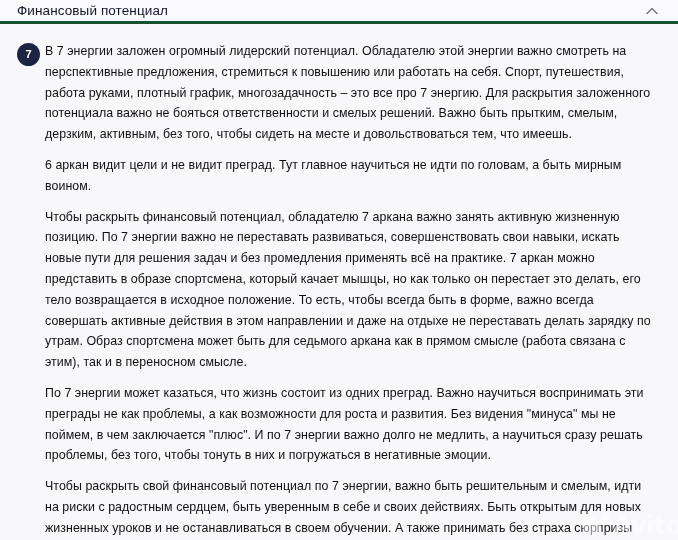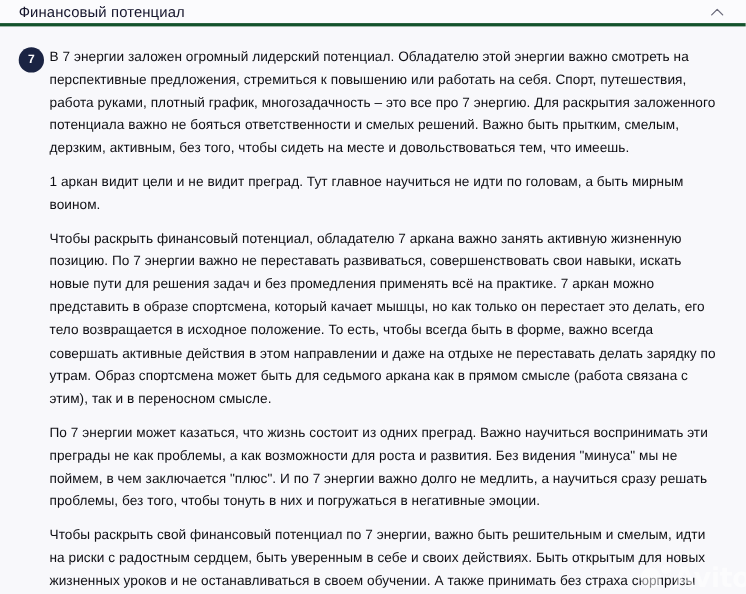--- a/index.html
+++ b/index.html
@@ -138,21 +138,21 @@
     </span>
   </div>
 
   <div class="panel-body">
     <div class="arcana-row">
 
       <div class="arcana-badge">7</div>
 
       <div class="article">
         <p>В 7 энергии заложен огромный лидерский потенциал. Обладателю этой энергии важно смотреть на перспективные предложения, стремиться к повышению или работать на себя. Спорт, путешествия, работа руками, плотный график, многозадачность – это все про 7 энергию. Для раскрытия заложенного потенциала важно не бояться ответственности и смелых решений. Важно быть прытким, смелым, дерзким, активным, без того, чтобы сидеть на месте и довольствоваться тем, что имеешь.</p>
-        <p>1 аркан видит цели и не видит преград. Тут главное научиться не идти по головам, а быть мирным воином.</p>
+        <p>6 аркан видит цели и не видит преград. Тут главное научиться не идти по головам, а быть мирным воином.</p>
         <p>Чтобы раскрыть финансовый потенциал, обладателю 7 аркана важно занять активную жизненную позицию. По 7 энергии важно не переставать развиваться, совершенствовать свои навыки, искать новые пути для решения задач и без промедления применять всё на практике. 7 аркан можно представить в образе спортсмена, который качает мышцы, но как только он перестает это делать, его тело возвращается в исходное положение. То есть, чтобы всегда быть в форме, важно всегда совершать активные действия в этом направлении и даже на отдыхе не переставать делать зарядку по утрам. Образ спортсмена может быть для седьмого аркана как в прямом смысле (работа связана с этим), так и в переносном смысле.</p>
         <p>По 7 энергии может казаться, что жизнь состоит из одних преград. Важно научиться воспринимать эти преграды не как проблемы, а как возможности для роста и развития. Без видения "минуса" мы не поймем, в чем заключается "плюс". И по 7 энергии важно долго не медлить, а научиться сразу решать проблемы, без того, чтобы тонуть в них и погружаться в негативные эмоции.</p>
         <p>Чтобы раскрыть свой финансовый потенциал по 7 энергии, важно быть решительным и смелым, идти на риски с радостным сердцем, быть уверенным в себе и своих действиях. Быть открытым для новых жизненных уроков и не останавливаться в своем обучении. А также принимать без страха сюрпризы судьбы.</p>
       </div>
 
     </div>
   </div>
 
 </div>
 

